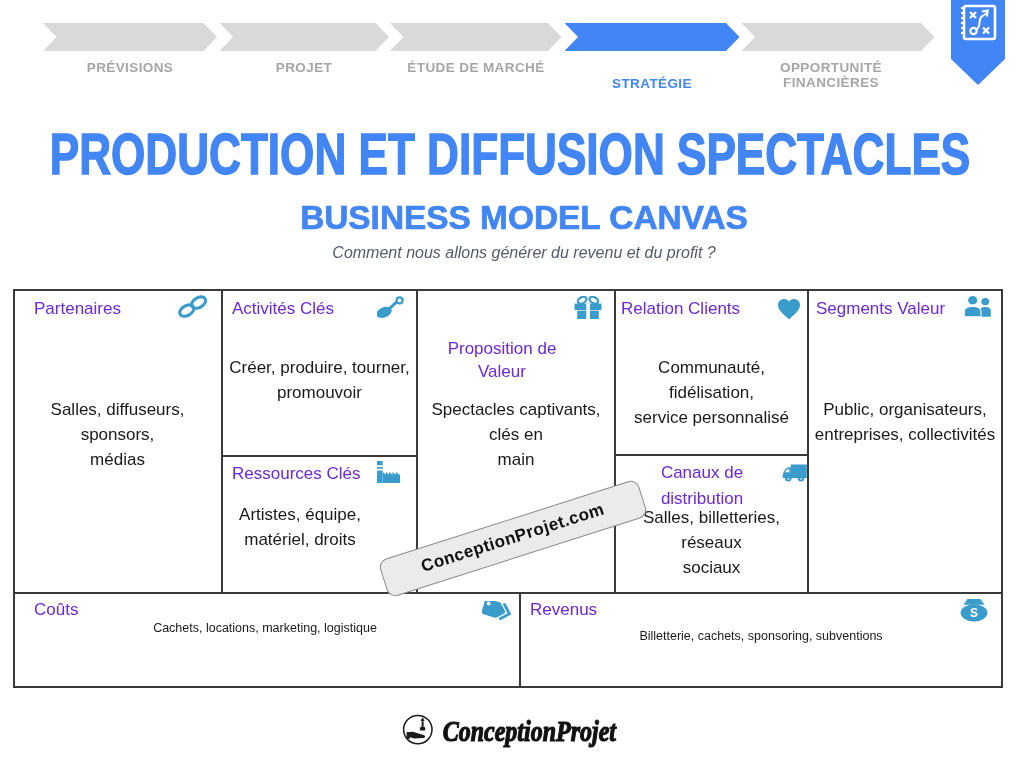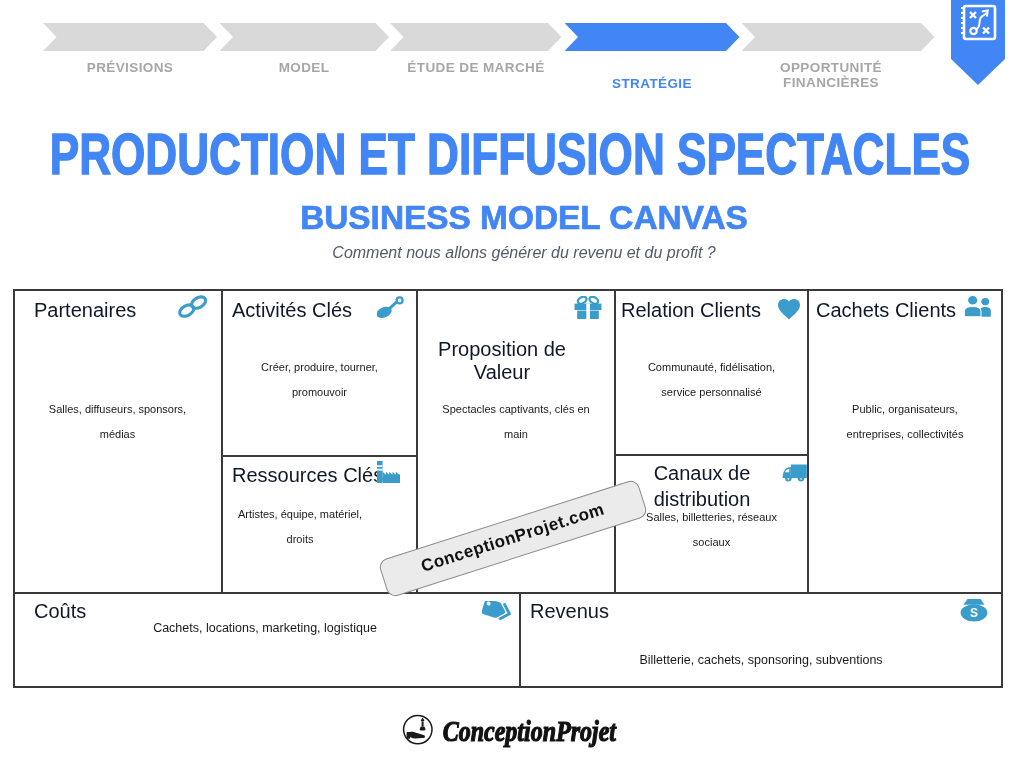--- a/index.html
+++ b/index.html
@@ -1,34 +1,34 @@
 <!DOCTYPE html>
 <html><head>
 <meta charset="utf-8">
 <style>
 html,body{margin:0;padding:0;}
 body{width:1024px;height:768px;background:#fff;font-family:"Liberation Sans",sans-serif;position:relative;overflow:hidden;}
 .abs{position:absolute;}
 .chev{position:absolute;top:23px;height:28px;background:#d9d9d9;
   clip-path:polygon(0 0,calc(100% - 13.5px) 0,100% 50%,calc(100% - 13.5px) 100%,0 100%,13.5px 50%);}
 .chevlab{position:absolute;top:60px;width:176px;text-align:center;font-weight:bold;font-size:13.5px;color:#a6a6a6;letter-spacing:0.4px;}
-.hdr{position:absolute;font-size:20px;color:#0f172a;}
-.bodytxt{position:absolute;font-size:11px;color:#1a1a1a;text-align:center;line-height:25px;}
+.hdr{position:absolute;font-size:17px;color:#6d28d9;}
+.bodytxt{position:absolute;font-size:17px;color:#1a1a1a;text-align:center;line-height:25px;}
 .line{position:absolute;background:#3a3a3a;}
 </style>
 </head>
 <body>
 
 <div class="chev" style="left:43px;width:174px;"></div>
 <div class="chev" style="left:219.5px;width:169.5px;"></div>
 <div class="chev" style="left:390px;width:171.5px;"></div>
 <div class="chev" style="left:564.5px;width:175px;background:#4285f4;"></div>
 <div class="chev" style="left:741.5px;width:193px;"></div>
 <div class="chevlab" style="left:42px;">PRÉVISIONS</div>
-<div class="chevlab" style="left:216px;">MODEL</div>
+<div class="chevlab" style="left:216px;">PROJET</div>
 <div class="chevlab" style="left:388px;">ÉTUDE DE MARCHÉ</div>
 <div class="chevlab" style="left:564px;color:#4285f4;margin-top:16px;">STRATÉGIE</div>
 <div class="chevlab" style="left:731px;width:200px;">OPPORTUNITÉ FINANCIÈRES</div>
 
 <svg class="abs" style="left:951px;top:0;" width="54" height="86" viewBox="0 0 54 86">
   <path d="M0,0 H54 V59 L27,85 L0,59 Z" fill="#4285f4"></path>
   <g stroke="#fff" fill="none" stroke-width="2.6">
     <rect x="13" y="6" width="31" height="33" rx="2"></rect>
     <path d="M13,8 h-3 M13,13 h-3 M13,18 h-3 M13,23 h-3 M13,28 h-3 M13,33 h-3" stroke-width="2"></path>
     <path d="M19,12 l6,6 M25,12 l-6,6" stroke-width="2.4"></path>
@@ -53,35 +53,35 @@
 <div class="line" style="left:614px;top:289px;width:2px;height:303px;"></div>
 <div class="line" style="left:807px;top:289px;width:2px;height:303px;"></div>
 <div class="line" style="left:519px;top:592px;width:2px;height:94px;"></div>
 <div class="line" style="left:221px;top:455px;width:197px;height:2px;"></div>
 <div class="line" style="left:614px;top:454px;width:195px;height:2px;"></div>
 
 <div class="hdr" style="left:34px;top:299px;">Partenaires</div>
 <div class="hdr" style="left:232px;top:299px;">Activités Clés</div>
 <div class="hdr" style="left:418px;top:298px;width:168px;text-align:center;line-height:22.5px;margin-top:40px;">Proposition de<br>Valeur</div>
 <div class="hdr" style="left:621px;top:299px;">Relation Clients</div>
-<div class="hdr" style="left:816px;top:299px;">Cachets Clients</div>
+<div class="hdr" style="left:816px;top:299px;">Segments Valeur</div>
 <div class="hdr" style="left:232px;top:464px;">Ressources Clés</div>
 <div class="hdr" style="left:616px;top:460px;width:172px;text-align:center;line-height:26px;">Canaux de<br>distribution</div>
 <div class="hdr" style="left:34px;top:600px;">Coûts</div>
 <div class="hdr" style="left:530px;top:600px;">Revenus</div>
 
 <div class="bodytxt" style="left:15px;top:397px;width:205px;">Salles, diffuseurs, sponsors,<br>médias</div>
 <div class="bodytxt" style="left:223px;top:355px;width:193px;">Créer, produire, tourner,<br>promouvoir</div>
 <div class="bodytxt" style="left:419px;top:397px;width:194px;">Spectacles captivants, clés en<br>main</div>
 <div class="bodytxt" style="left:616px;top:355px;width:191px;">Communauté, fidélisation,<br>service personnalisé</div>
 <div class="bodytxt" style="left:809px;top:397px;width:192px;">Public, organisateurs,<br>entreprises, collectivités</div>
 <div class="bodytxt" style="left:223px;top:502px;width:154px;">Artistes, équipe, matériel, droits</div>
 <div class="bodytxt" style="left:616px;top:505px;width:191px;">Salles, billetteries, réseaux<br>sociaux</div>
 <div class="bodytxt" style="left:15px;top:616px;width:500px;font-size:12.5px;">Cachets, locations, marketing, logistique</div>
-<div class="bodytxt" style="left:521px;top:648px;width:480px;font-size:12.5px;">Billetterie, cachets, sponsoring, subventions</div>
+<div class="bodytxt" style="left:521px;top:624px;width:480px;font-size:12.5px;">Billetterie, cachets, sponsoring, subventions</div>
 
 <svg class="abs" style="left:178px;top:295px;" width="30" height="24" viewBox="0 0 30 24">
   <g fill="none" stroke="#3a9cca" stroke-width="3.1">
     <ellipse cx="8.8" cy="15.6" rx="7.6" ry="4.9" transform="rotate(-30 8.8 15.6)"></ellipse>
     <ellipse cx="20.6" cy="7.6" rx="7.6" ry="4.9" transform="rotate(-30 20.6 7.6)"></ellipse>
   </g>
 </svg>
 
 <svg class="abs" style="left:377px;top:295px;" width="28" height="25" viewBox="0 0 28 25">
   <g fill="#3a9cca">

